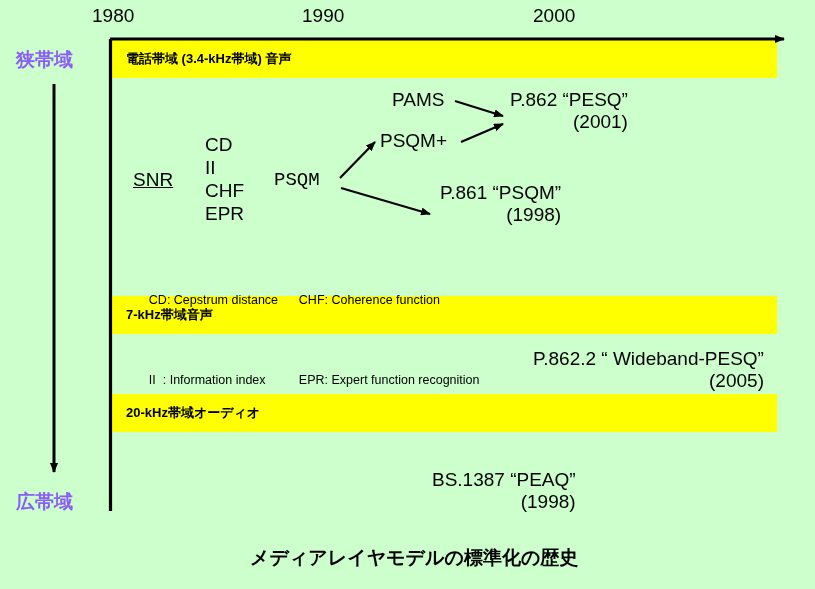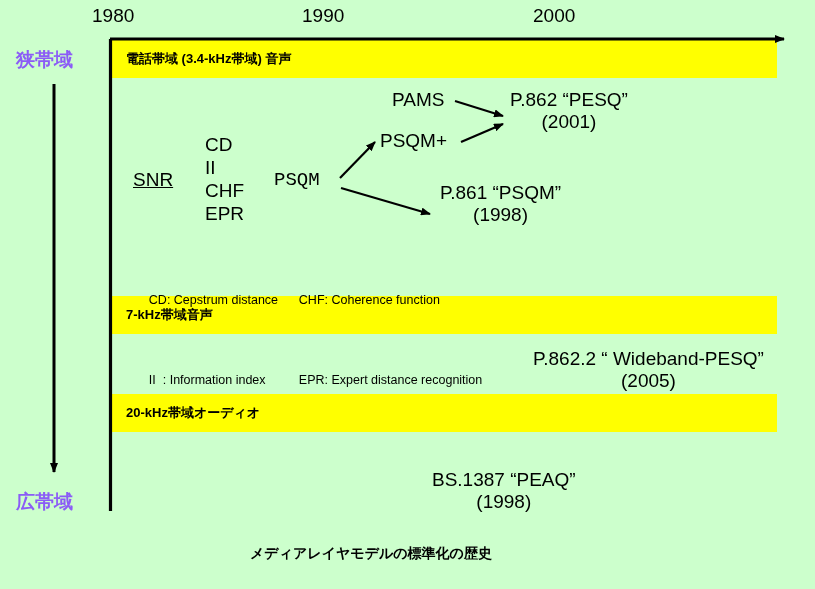--- a/index.html
+++ b/index.html
@@ -63,36 +63,36 @@
 
   
   .node-text {
     font-size: 19px;
     line-height: 22px;
     white-space: nowrap;
     color: #000;
   }
   .node-text.stack { line-height: 23px; }
   .node-text .sub { display: block; }
-  .node-center { text-align: center; }
+  .node-center { text-align: right; }
 
   
   .legend {
     font-size: 12.5px;
     line-height: 16px;
     white-space: pre;
     color: #000;
   }
   .legend-row { display: block; }
   .legend-col-a { display: inline-block; width: 150px; }
   .legend-col-b { display: inline-block; }
 
   
   .caption {
-    font-size: 14px;
+    font-size: 19px;
     font-weight: bold;
     white-space: nowrap;
     color: #000;
   }
 </style>
 </head>
 <body>
 
 <div id="figure">
 
@@ -158,21 +158,21 @@
   <div class="abs node-text node-center" style="left:440px; top:182px;">
     <span class="sub">P.861 “PSQM”</span>
     <span class="sub">(1998)</span>
   </div>
 
   <div class="abs legend" style="left:128px; top:244px;">
     <span class="legend-row">
       <span class="legend-col-a">CD: Cepstrum distance</span><span class="legend-col-b">CHF: Coherence function</span>
     </span>
     <span class="legend-row">
-      <span class="legend-col-a">II  : Information index</span><span class="legend-col-b">EPR: Expert distance recognition</span>
+      <span class="legend-col-a">II  : Information index</span><span class="legend-col-b">EPR: Expert function recognition</span>
     </span>
   </div>
 
   <div class="abs node-text node-center" style="left:533px; top:348px;">
     <span class="sub">P.862.2 “ Wideband-PESQ”</span>
     <span class="sub">(2005)</span>
   </div>
 
   <div class="abs node-text node-center" style="left:432px; top:469px;">
     <span class="sub">BS.1387 “PEAQ”</span>

